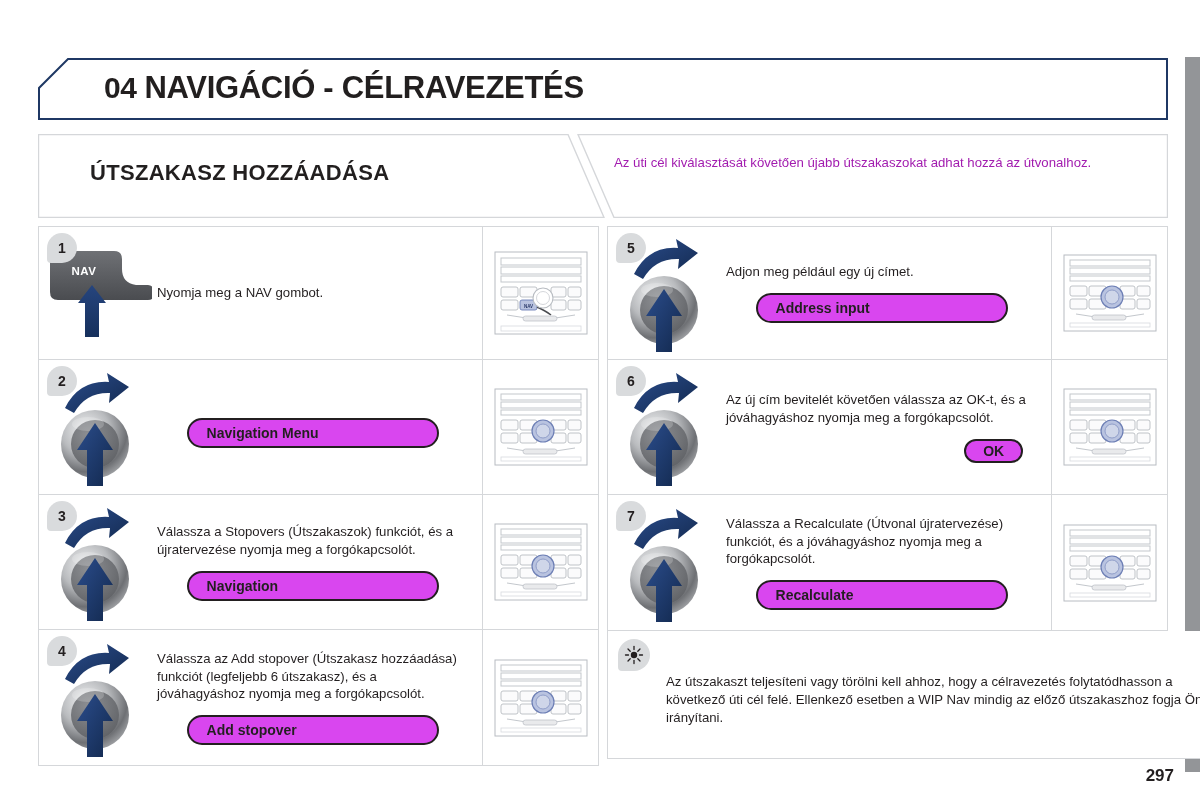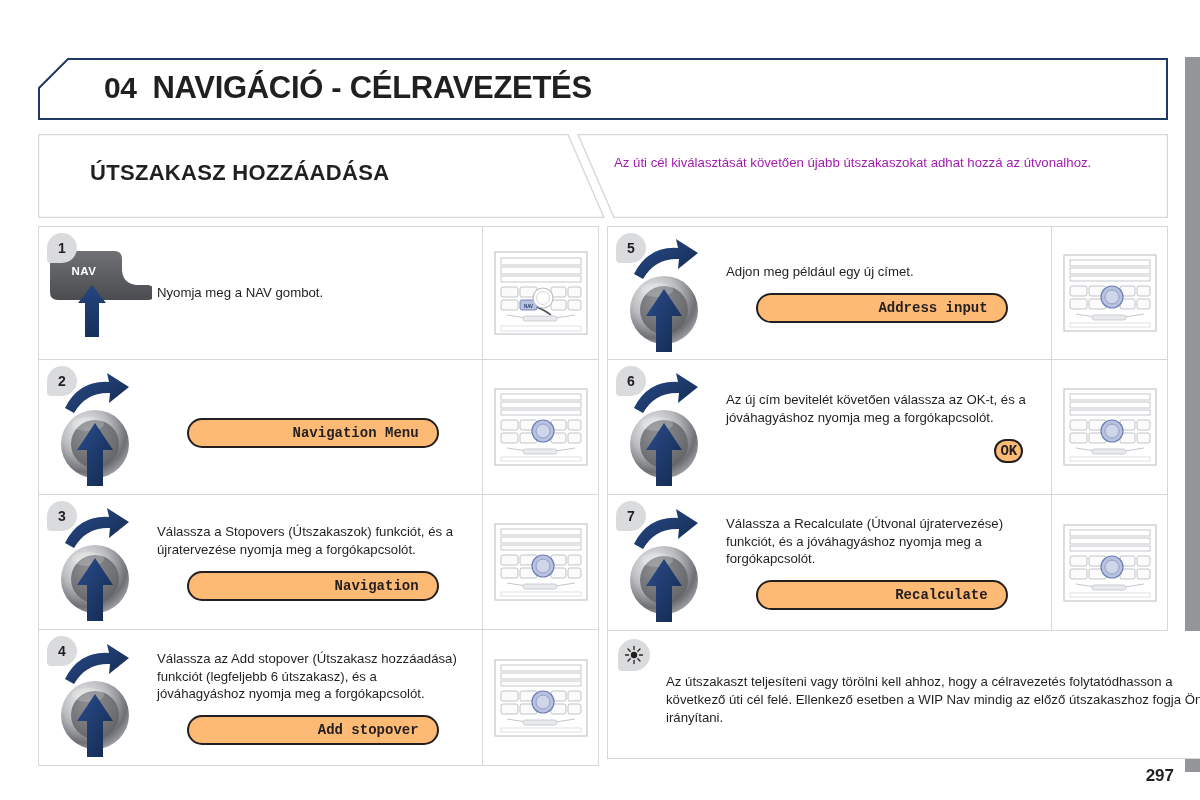--- a/index.html
+++ b/index.html
@@ -27,21 +27,21 @@
   .chapter-header {
     position: absolute;
     left: 38px; top: 58px;
     width: 1130px; height: 62px;
   }
   .chapter-header svg { position: absolute; inset: 0; }
   .chapter-text {
     position: absolute;
     left: 66px; top: 50%;
     transform: translateY(-52%);
-    display: flex; align-items: baseline; gap: 16px;
+    display: flex; align-items: baseline; gap: 8px;
     white-space: nowrap;
   }
   .chapter-num {
     font-size: 30px; font-weight: bold; color: #221f1f;
     letter-spacing: -0.5px;
   }
   .chapter-title {
     font-size: 31px; font-weight: bold; color: #221f1f;
     letter-spacing: -0.3px;
   }
@@ -122,30 +122,29 @@
   }
 
   
   .pill {
     margin-top: 12px;
     align-self: center;
     min-width: 252px;
     padding: 5px 18px;
     border: 2px solid #231f20;
     border-radius: 18px;
-    text-align: right;
+    text-align: left;
     font-size: 14px; font-weight: bold; color: #231f20;
-    background: #fdba74;
-    font-family: Liberation Mono, monospace;
+    background: #d946ef;
   }
   .pill.ok {
     min-width: 0;
     align-self: flex-end;
     margin-right: 14px;
-    padding: 2px 4px;
+    padding: 2px 17px;
     border-radius: 14px;
     font-size: 14px;
   }
 
   
   .note {
     position: relative;
     width: 628px;
     border: 1px solid #d5d7da;
     border-top: none;

